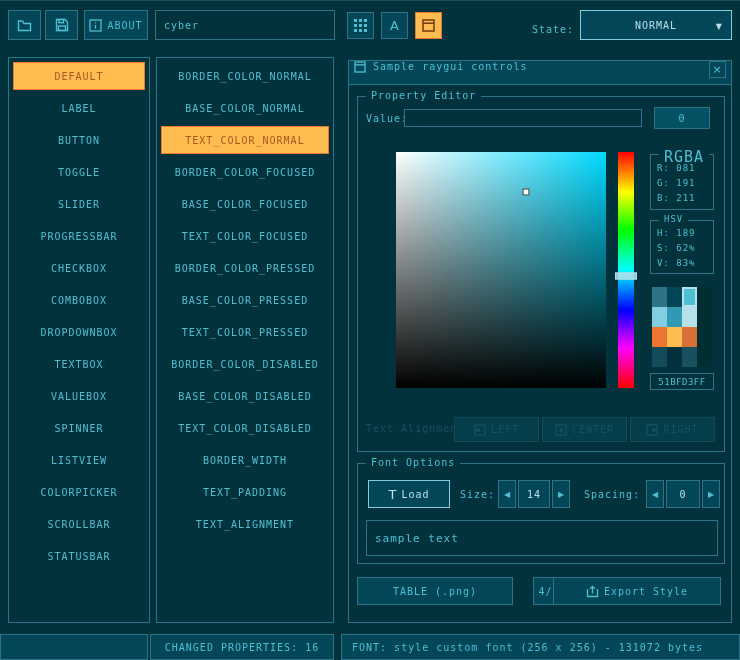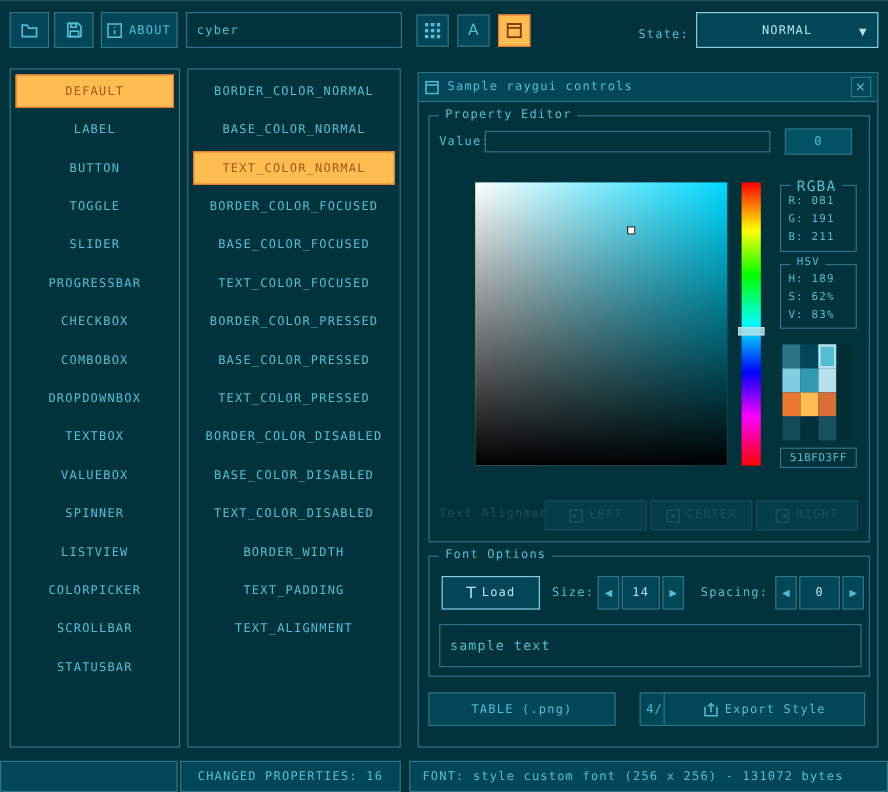--- a/index.html
+++ b/index.html
@@ -38,21 +38,21 @@
   }
   .list-item {
     height:28px; flex:0 0 28px; display:flex; align-items:center; justify-content:center;
     color:#51bfd3; border:1px solid transparent; cursor:pointer; white-space:nowrap;text-align:center;
   }
   .list-item.selected { background:#ffbc51; border-color:#eb7630; color:#a9571f; }
 
   .window { position:absolute; border:1px solid #2f7486; background:#02333d; }
   .titlebar {
     height:24px; background:#024658; border-bottom:1px solid #2f7486;
-    display:flex; align-items:center; padding:0 5px; gap:7px;
+    display:flex; align-items:flex-start; padding:0 5px; gap:7px;
   }
   .close-btn {
     margin-left:auto; width:17px; height:17px; border:1px solid #2f7486;
     display:flex; align-items:center; justify-content:center; color:#51bfd3;
     font-family:"DejaVu Sans", sans-serif; font-size:11px; cursor:pointer; background:#024658;
   }
 
   .groupbox { position:absolute; border:1px solid #2f7486; }
   .gb-label { position:absolute; top:-7px; left:8px; background:#02333d; padding:0 5px; color:#51bfd3; font-size:10px; white-space:nowrap; }
 
@@ -225,21 +225,21 @@
 
       <div class="color-panel" style="left: 38px; top: 55px; width: 210px; height: 236px; --hue-color: #00d9ff;">
         <div class="picker-marker" style="left: 62%; top: 17%;"></div>
       </div>
 
       <div class="hue-bar" style="left:260px; top:55px; width:16px; height:236px;">
         <div class="hue-cursor" style="top: 52.5%;"></div>
       </div>
 
       <div class="groupbox" style="left:292px; top:57px; width:64px; height:56px;">
-        <span class="gb-label" style="font-size:12px;">RGBA</span>
+        <span class="gb-label" style="font-size:15px;">RGBA</span>
         <span class="label" style="left:6px; top:8px; font-size:9px;">R: 081</span>
         <span class="label" style="left:6px; top:23px; font-size:9px;">G: 191</span>
         <span class="label" style="left:6px; top:38px; font-size:9px;">B: 211</span>
       </div>
 
       <div class="groupbox" style="left:292px; top:123px; width:64px; height:54px;">
         <span class="gb-label" style="font-size:9px;">HSV</span>
         <span class="label" style="left:6px; top:7px; font-size:9px;">H: 189</span>
         <span class="label" style="left:6px; top:22px; font-size:9px;">S: 62%</span>
         <span class="label" style="left:6px; top:37px; font-size:9px;">V: 83%</span>

